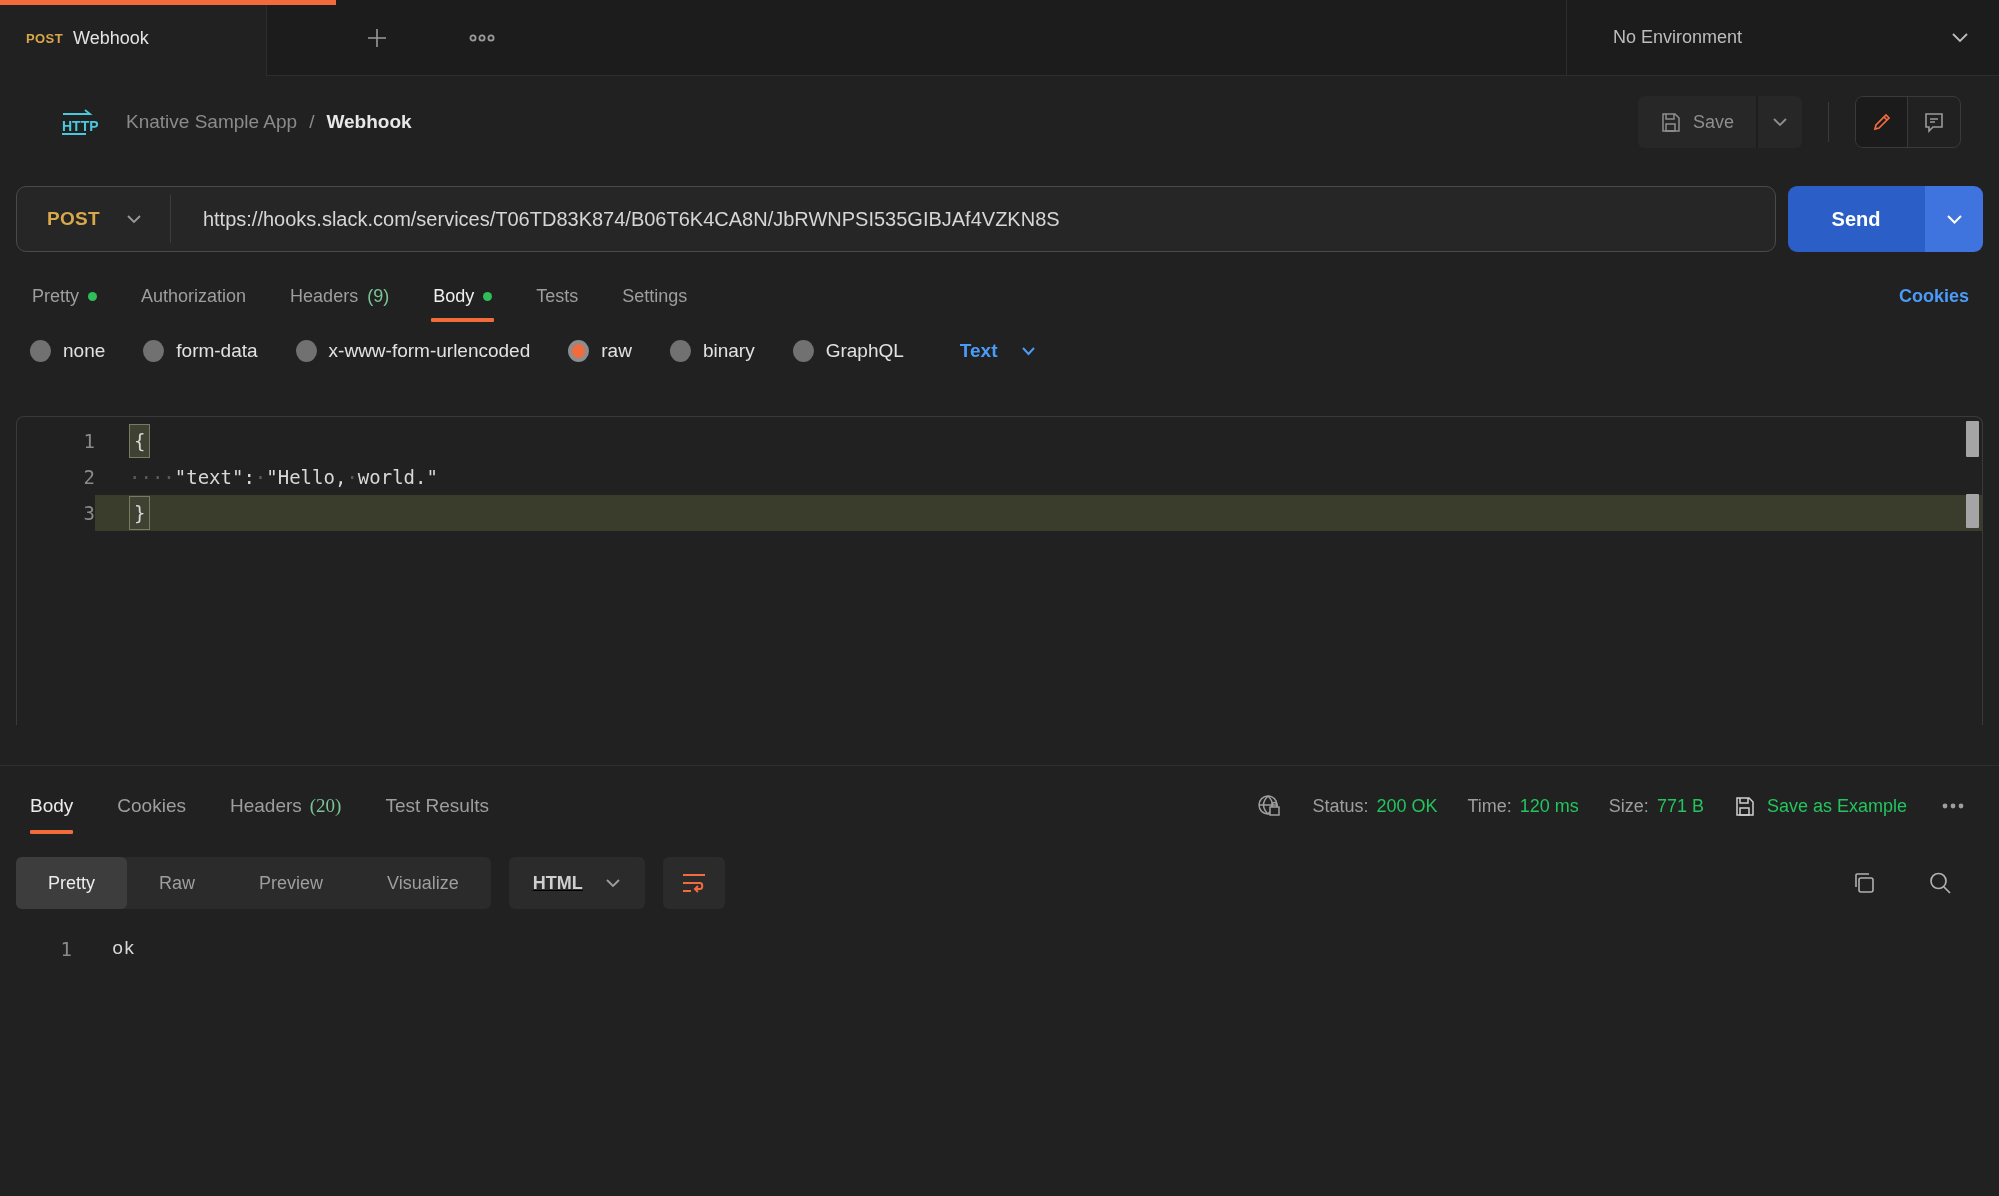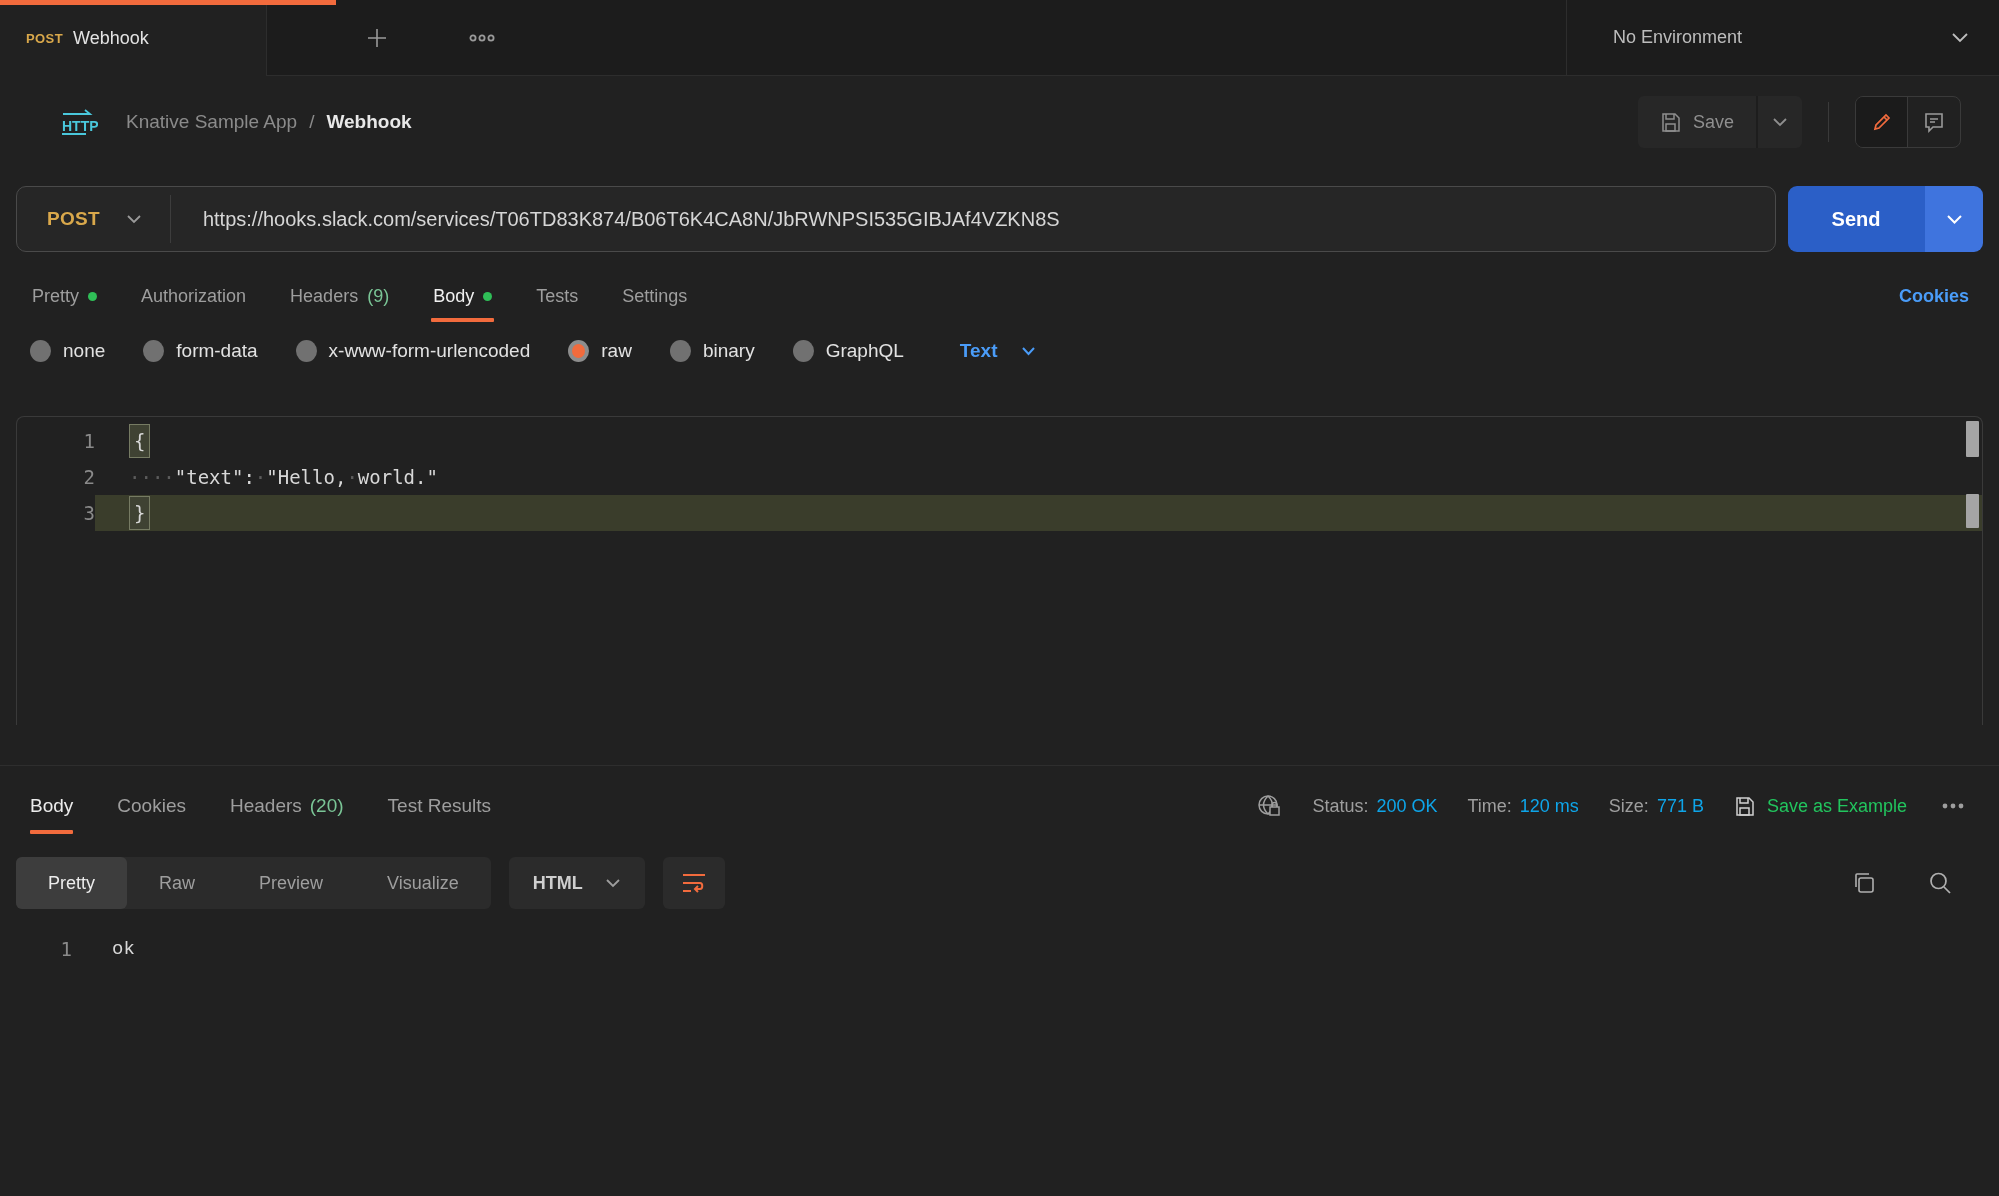--- a/index.html
+++ b/index.html
@@ -99,40 +99,40 @@
   .scrollbar { position:absolute; top:2px; right:3px; width:13px; bottom:2px; cursor:pointer; }
   .thumb { position:absolute; left:0; width:13px; background:#a5a5a5; border-radius:1px; }
   .thumb.t1 { top:2px; height:36px; }
   .thumb.t2 { top:75px; height:34px; }
 
   
   .response { margin-top:40px; border-top:1px solid #2e2e2e; }
   .resp-header { height:80px; display:flex; align-items:center; padding:0 30px; }
   .resp-tab { position:relative; height:100%; display:flex; align-items:center; gap:8px;
               margin-right:44px; color:#9e9e9e; font-size:19px; cursor:pointer; }
-  .resp-tab .count { color:#7ac596; }
+  .resp-tab .count { color:#7ac596;font-family:Liberation Serif, serif; }
   .resp-tab.active { color:#ececec; }
   .resp-tab.active::after { content:""; position:absolute; left:0; right:0; bottom:12px;
                             height:4px; background:#f26b3d; border-radius:1px; }
   .resp-meta { margin-left:auto; display:flex; align-items:center; gap:30px; font-size:18px; }
   .meta-pair { display:flex; gap:8px;text-align:center; }
   .meta-label { color:#9e9e9e; }
-  .meta-value { color:#0ea5e9; }
+  .meta-value { color:#22c55e; }
   .save-example { display:flex; align-items:center; gap:12px; color:#22c55e;
                   background:none; border:none; font-size:18px; cursor:pointer;
                   font-family:"Liberation Sans",sans-serif; }
   .icon-plain { background:none; border:none; cursor:pointer; padding:4px; }
 
   .resp-toolbar { margin-top:10px; display:flex; align-items:center; padding:0 16px; height:54px; }
   .segmented { display:flex; background:#2b2b2b; border-radius:6px; height:52px; }
   .seg { border:none; background:none; color:#9e9e9e; font-size:18px; padding:0 32px;
          cursor:pointer; font-family:"Liberation Sans",sans-serif; border-radius:6px; }
   .seg.active { background:#3d3d3d; color:#ececec; }
   .fmt-select { display:flex; align-items:center; gap:22px; height:52px; margin-left:18px;
-                background:#2b2b2b; border:none; border-radius:6px; padding:0 24px; cursor:pointer; }
+                background:#2b2b2b; border:none; border-radius:6px; padding:0 24px; cursor:pointer;text-decoration:underline; }
   .fmt-select span { color:#cfcfcf; font-size:18px; font-weight:600; }
   .wrap-btn { width:62px; height:52px; margin-left:18px; background:#2b2b2b; border:none;
               border-radius:6px; display:flex; align-items:center; justify-content:center; cursor:pointer; }
   .resp-tools { margin-left:auto; display:flex; align-items:center; gap:42px; padding-right:26px; }
 
   .resp-body { margin-top:22px; font-family:"DejaVu Sans Mono", monospace; font-size:19px; cursor:text; }
   .resp-body .row { display:flex; height:34px; line-height:34px; }
   .resp-body .ln { width:72px; }
   .resp-body .content { padding-left:40px; color:#d8d8d8;font-family:Liberation Mono, monospace; }
 </style>

